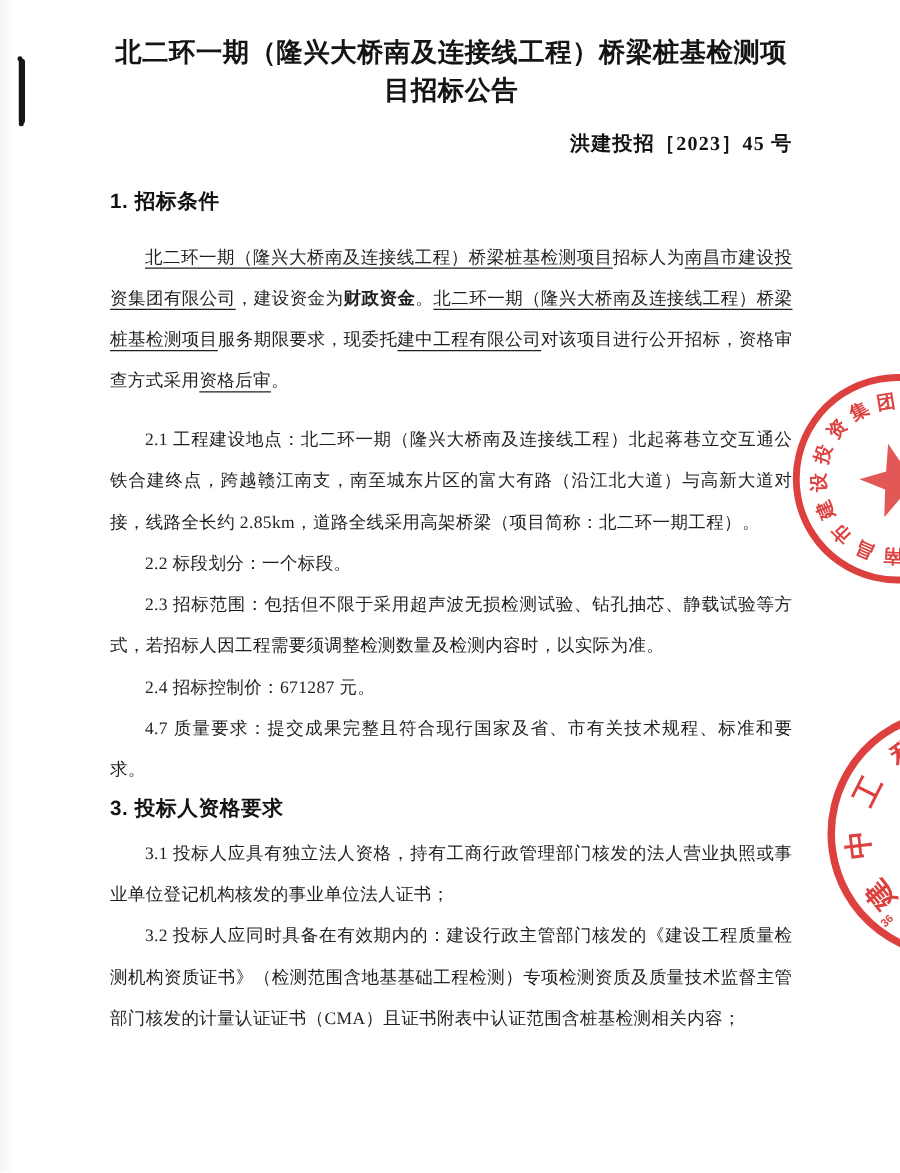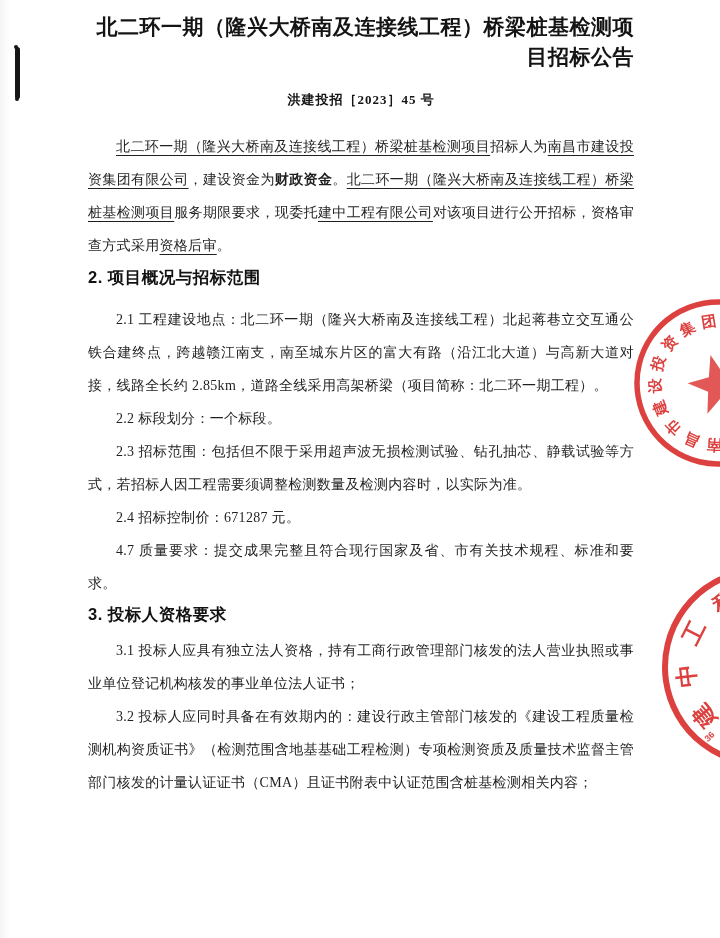--- a/index.html
+++ b/index.html
@@ -25,30 +25,30 @@
     background:#161616;border-radius:50%;
   }
   .artifact-bar::after{
     content:"";position:absolute;left:0px;bottom:-2px;width:4px;height:4px;
     background:#161616;border-radius:50%;
   }
   .content{
     position:absolute;left:88px;top:0;width:546px;
   }
   .title1{
-    margin:12px 0 0 0;
-    text-align:right;
+    margin:28px 0 0 0;
+    text-align:center;
     font-family:"Liberation Sans","DejaVu Sans",sans-serif;
     font-weight:bold;font-size:21px;line-height:30px;
     color:#141414;letter-spacing:0.5px;
   }
   .title2{
     margin:15px 0 0 0;
-    text-align:center;
-    font-weight:bold;font-size:13px;line-height:26px;
+    text-align:right;
+    font-weight:bold;font-size:16px;line-height:26px;
     color:#141414;letter-spacing:1px;
   }
   .sec-heading{
     font-family:"Liberation Sans","DejaVu Sans",sans-serif;
     font-weight:bold;font-size:16.5px;line-height:24px;color:#121212;
     margin:0;letter-spacing:0.5px;
   }
   #s1h{margin-top:20px;}
   #s2h{margin-top:3px;}
   #s3h{margin-top:2px;}
@@ -83,24 +83,24 @@
 
 <div class="page">
 
   <div class="artifact-bar"></div>
 
   <div class="content">
 
     <p class="title1">北二环一期（隆兴大桥南及连接线工程）桥梁桩基检测项目招标公告</p>
     <p class="title2">洪建投招［2023］45 号</p>
 
+    <p class="sec-heading" id="s1h">1. 招标条件</p>
 
     <p class="clause" id="p1"><span class="u">北二环一期（隆兴大桥南及连接线工程）桥梁桩基检测项目</span><span>招标人为</span><span class="u">南昌市建设投资集团有限公司</span><span>，建设资金为</span><span class="b">财政资金</span><span>。</span><span class="u">北二环一期（隆兴大桥南及连接线工程）桥梁桩基检测项目</span><span>服务期限要求，现委托</span><span class="u">建中工程有限公司</span><span>对该项目进行公开招标，资格审查方式采用</span><span class="u">资格后审</span><span>。</span></p>
 
-    <p class="sec-heading" id="s2h">2. 项目概况与招标范围</p>
     <p class="clause" id="c21">2.1 工程建设地点：北二环一期（隆兴大桥南及连接线工程）北起蒋巷立交互通公铁合建终点，跨越赣江南支，南至城东片区的富大有路（沿江北大道）与高新大道对接，线路全长约 2.85km，道路全线采用高架桥梁（项目简称：北二环一期工程）。</p>
     <p class="clause">2.2 标段划分：一个标段。</p>
     <p class="clause">2.3 招标范围：包括但不限于采用超声波无损检测试验、钻孔抽芯、静载试验等方式，若招标人因工程需要须调整检测数量及检测内容时，以实际为准。</p>
     <p class="clause">2.4 招标控制价：671287 元。</p>
     <p class="clause">4.7 质量要求：提交成果完整且符合现行国家及省、市有关技术规程、标准和要求。</p>
 
     <p class="sec-heading" id="s3h">3. 投标人资格要求</p>
     <p class="clause" id="c31">3.1 投标人应具有独立法人资格，持有工商行政管理部门核发的法人营业执照或事业单位登记机构核发的事业单位法人证书；</p>
     <p class="clause">3.2 投标人应同时具备在有效期内的：建设行政主管部门核发的《建设工程质量检测机构资质证书》（检测范围含地基基础工程检测）专项检测资质及质量技术监督主管部门核发的计量认证证书（CMA）且证书附表中认证范围含桩基检测相关内容；</p>
 

